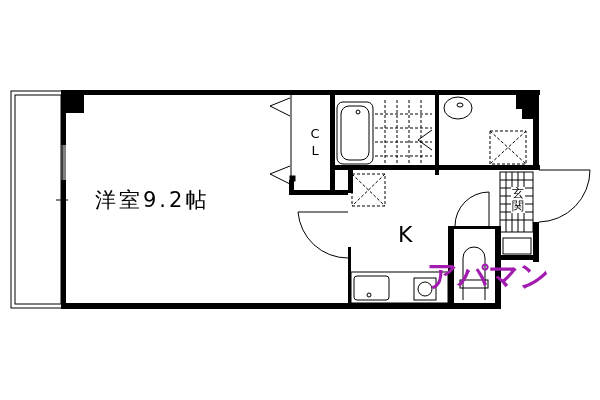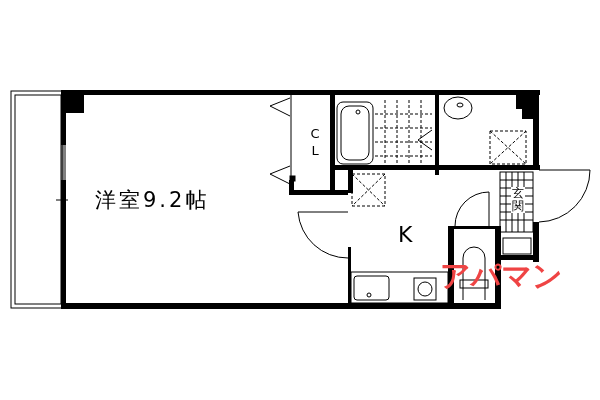--- a/index.html
+++ b/index.html
@@ -3,21 +3,21 @@
 <meta charset="utf-8">
 <style>
 html,body{margin:0;padding:0;background:#fff;}
 body{width:600px;height:400px;position:relative;overflow:hidden;font-family:"DejaVu Sans",sans-serif;}
 svg{position:absolute;left:0;top:0;}
 .lbl{position:absolute;color:#000;white-space:nowrap;}
 .room{font-size:21px;left:95px;top:186px;letter-spacing:3px;}
 .k{font-size:22px;left:398px;top:222px;}
 .cl{font-size:13px;left:308px;top:125px;line-height:17px;width:14px;text-align:center;}
 .gen{font-size:12px;left:511px;top:187px;line-height:13px;width:14px;text-align:center;background:#fff;}
-.wm{font-size:30px;font-weight:bold;color:#ef4444;left:440px;top:258px;line-height:36px;}
+.wm{font-size:30px;font-weight:bold;color:#a21caf;left:427px;top:258px;line-height:36px;}
 </style>
 </head>
 <body>
 
 <svg width="600" height="400" viewBox="0 0 600 400">
 
   <g fill="none" stroke="#000" stroke-width="1">
     <rect x="11" y="91" width="52" height="217"></rect>
     <rect x="15" y="95" width="46" height="209"></rect>
   </g>

